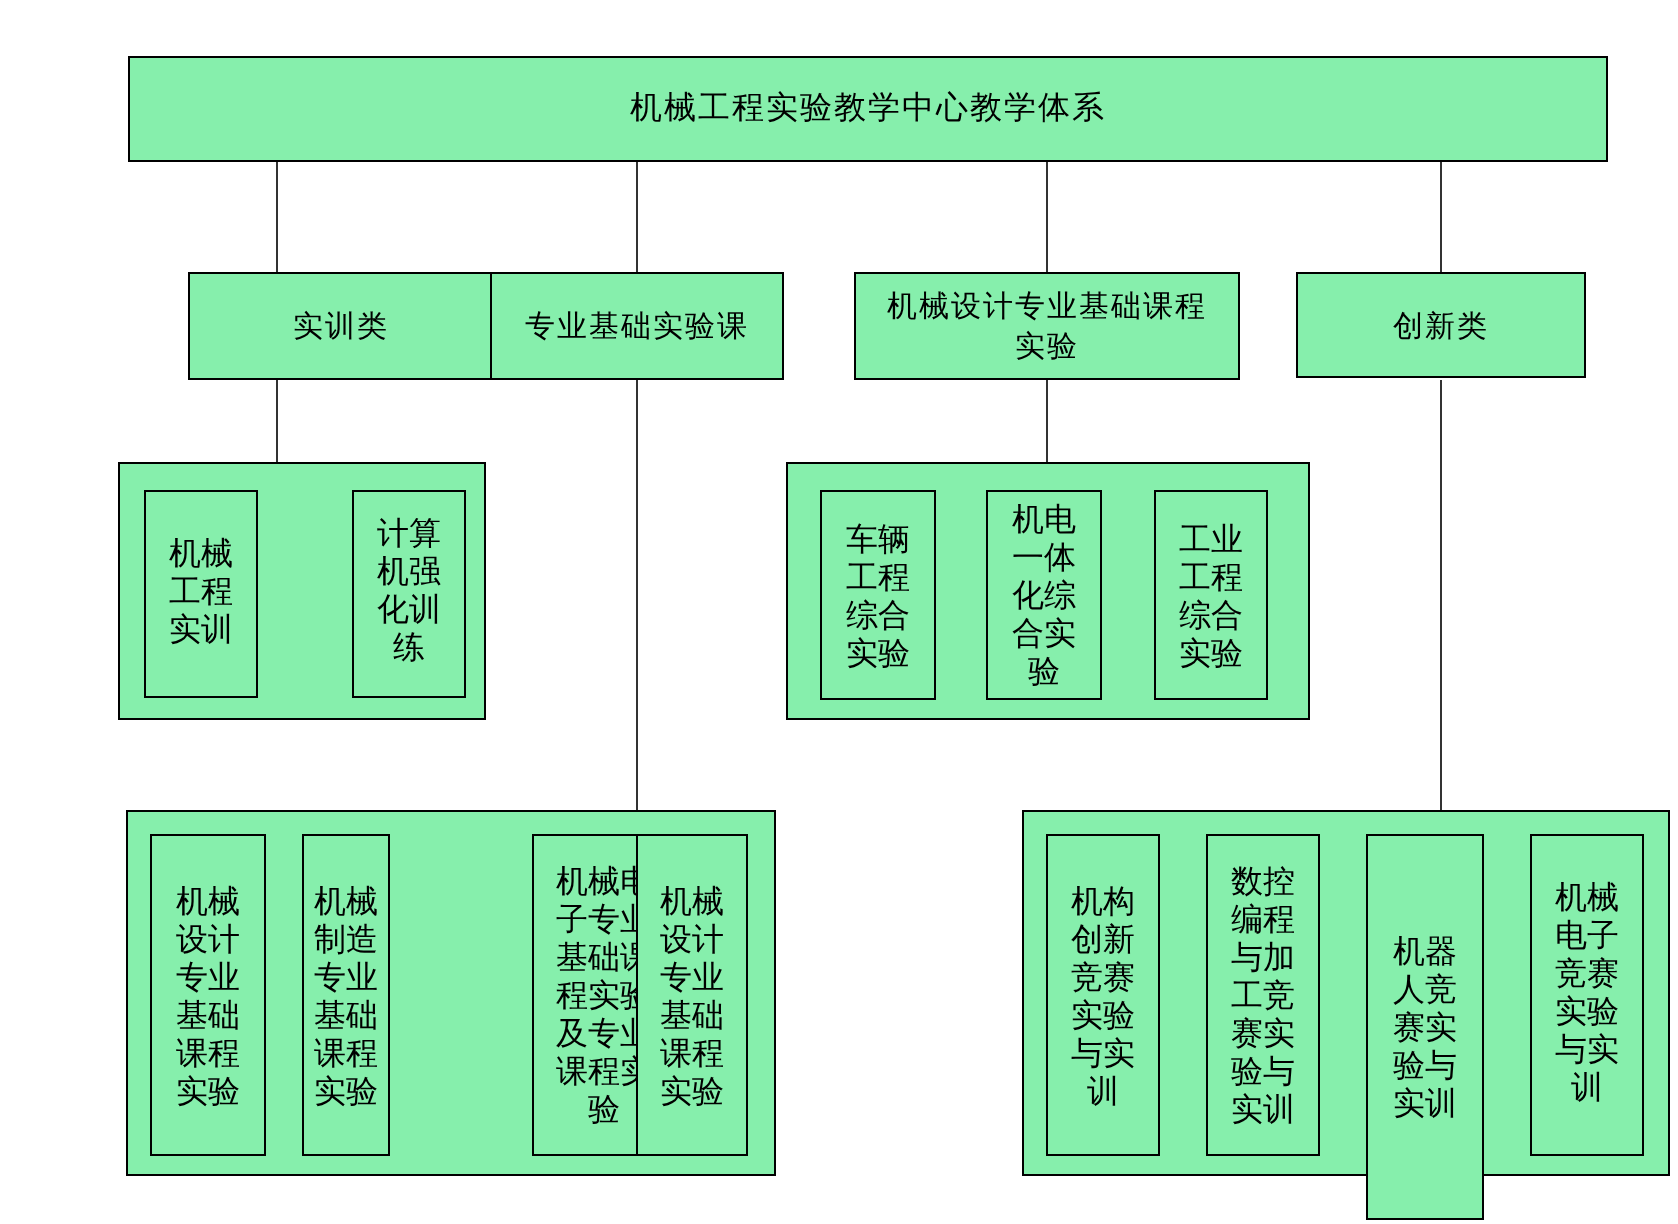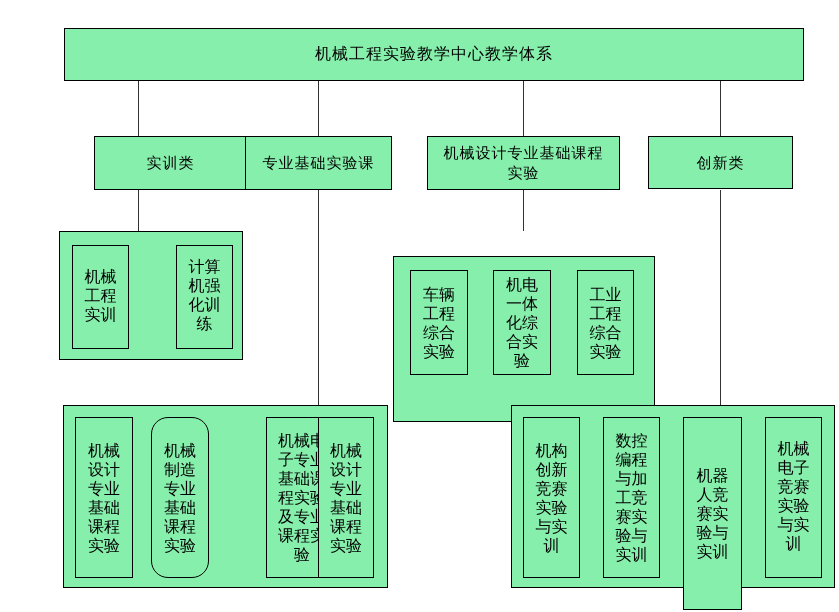--- a/index.html
+++ b/index.html
@@ -88,37 +88,37 @@
 
   <div class="box group-box" style="left:59px; top:231px; width:184px; height:129px;font-family:Liberation Mono, monospace;">
     <div class="box leaf-box" style="left:12px; top:13px; width:57px; height:104px;">
       <span class="w2">机械工程实训</span>
     </div>
     <div class="box leaf-box" style="left:83px; top:13px; width:57px; height:104px;margin-left:33px;">
       <span class="w2">计算机强化训练</span>
     </div>
   </div>
 
-  <div class="box group-box" style="left:393px; top:231px; width:262px; height:166px;margin-top:25px;">
+  <div class="box group-box" style="left:393px; top:231px; width:262px; height:129px;">
     <div class="box leaf-box" style="left:16px; top:13px; width:58px; height:105px;">
       <span class="w2">车辆工程综合实验</span>
     </div>
     <div class="box leaf-box" style="left:99px; top:13px; width:58px; height:105px;">
       <span class="w2">机电一体化综合实验</span>
     </div>
     <div class="box leaf-box" style="left:183px; top:13px; width:57px; height:105px;">
       <span class="w2">工业工程综合实验</span>
     </div>
   </div>
 
   <div class="box group-box" style="left:63px; top:405px; width:325px; height:183px;">
     <div class="box leaf-box" style="left:11px; top:11px; width:58px; height:161px;">
       <span class="w2">机械设计专业基础课程实验</span>
     </div>
-    <div class="box leaf-box" style="left:87px; top:11px; width:58px; height:161px;border-radius:17px;">
+    <div class="box leaf-box" style="left:87px; top:11px; width:44px; height:161px;">
       <span class="w2">机械制造专业基础课程实验</span>
     </div>
     <div class="box leaf-box" style="left:162px; top:11px; width:72px; height:161px;margin-left:40px;">
       <span class="w3">机械电子专业基础课程实验及专业课程实验</span>
     </div>
     <div class="box leaf-box" style="left:254px; top:11px; width:56px; height:161px;">
       <span class="w2">机械设计专业基础课程实验</span>
     </div>
   </div>
 

